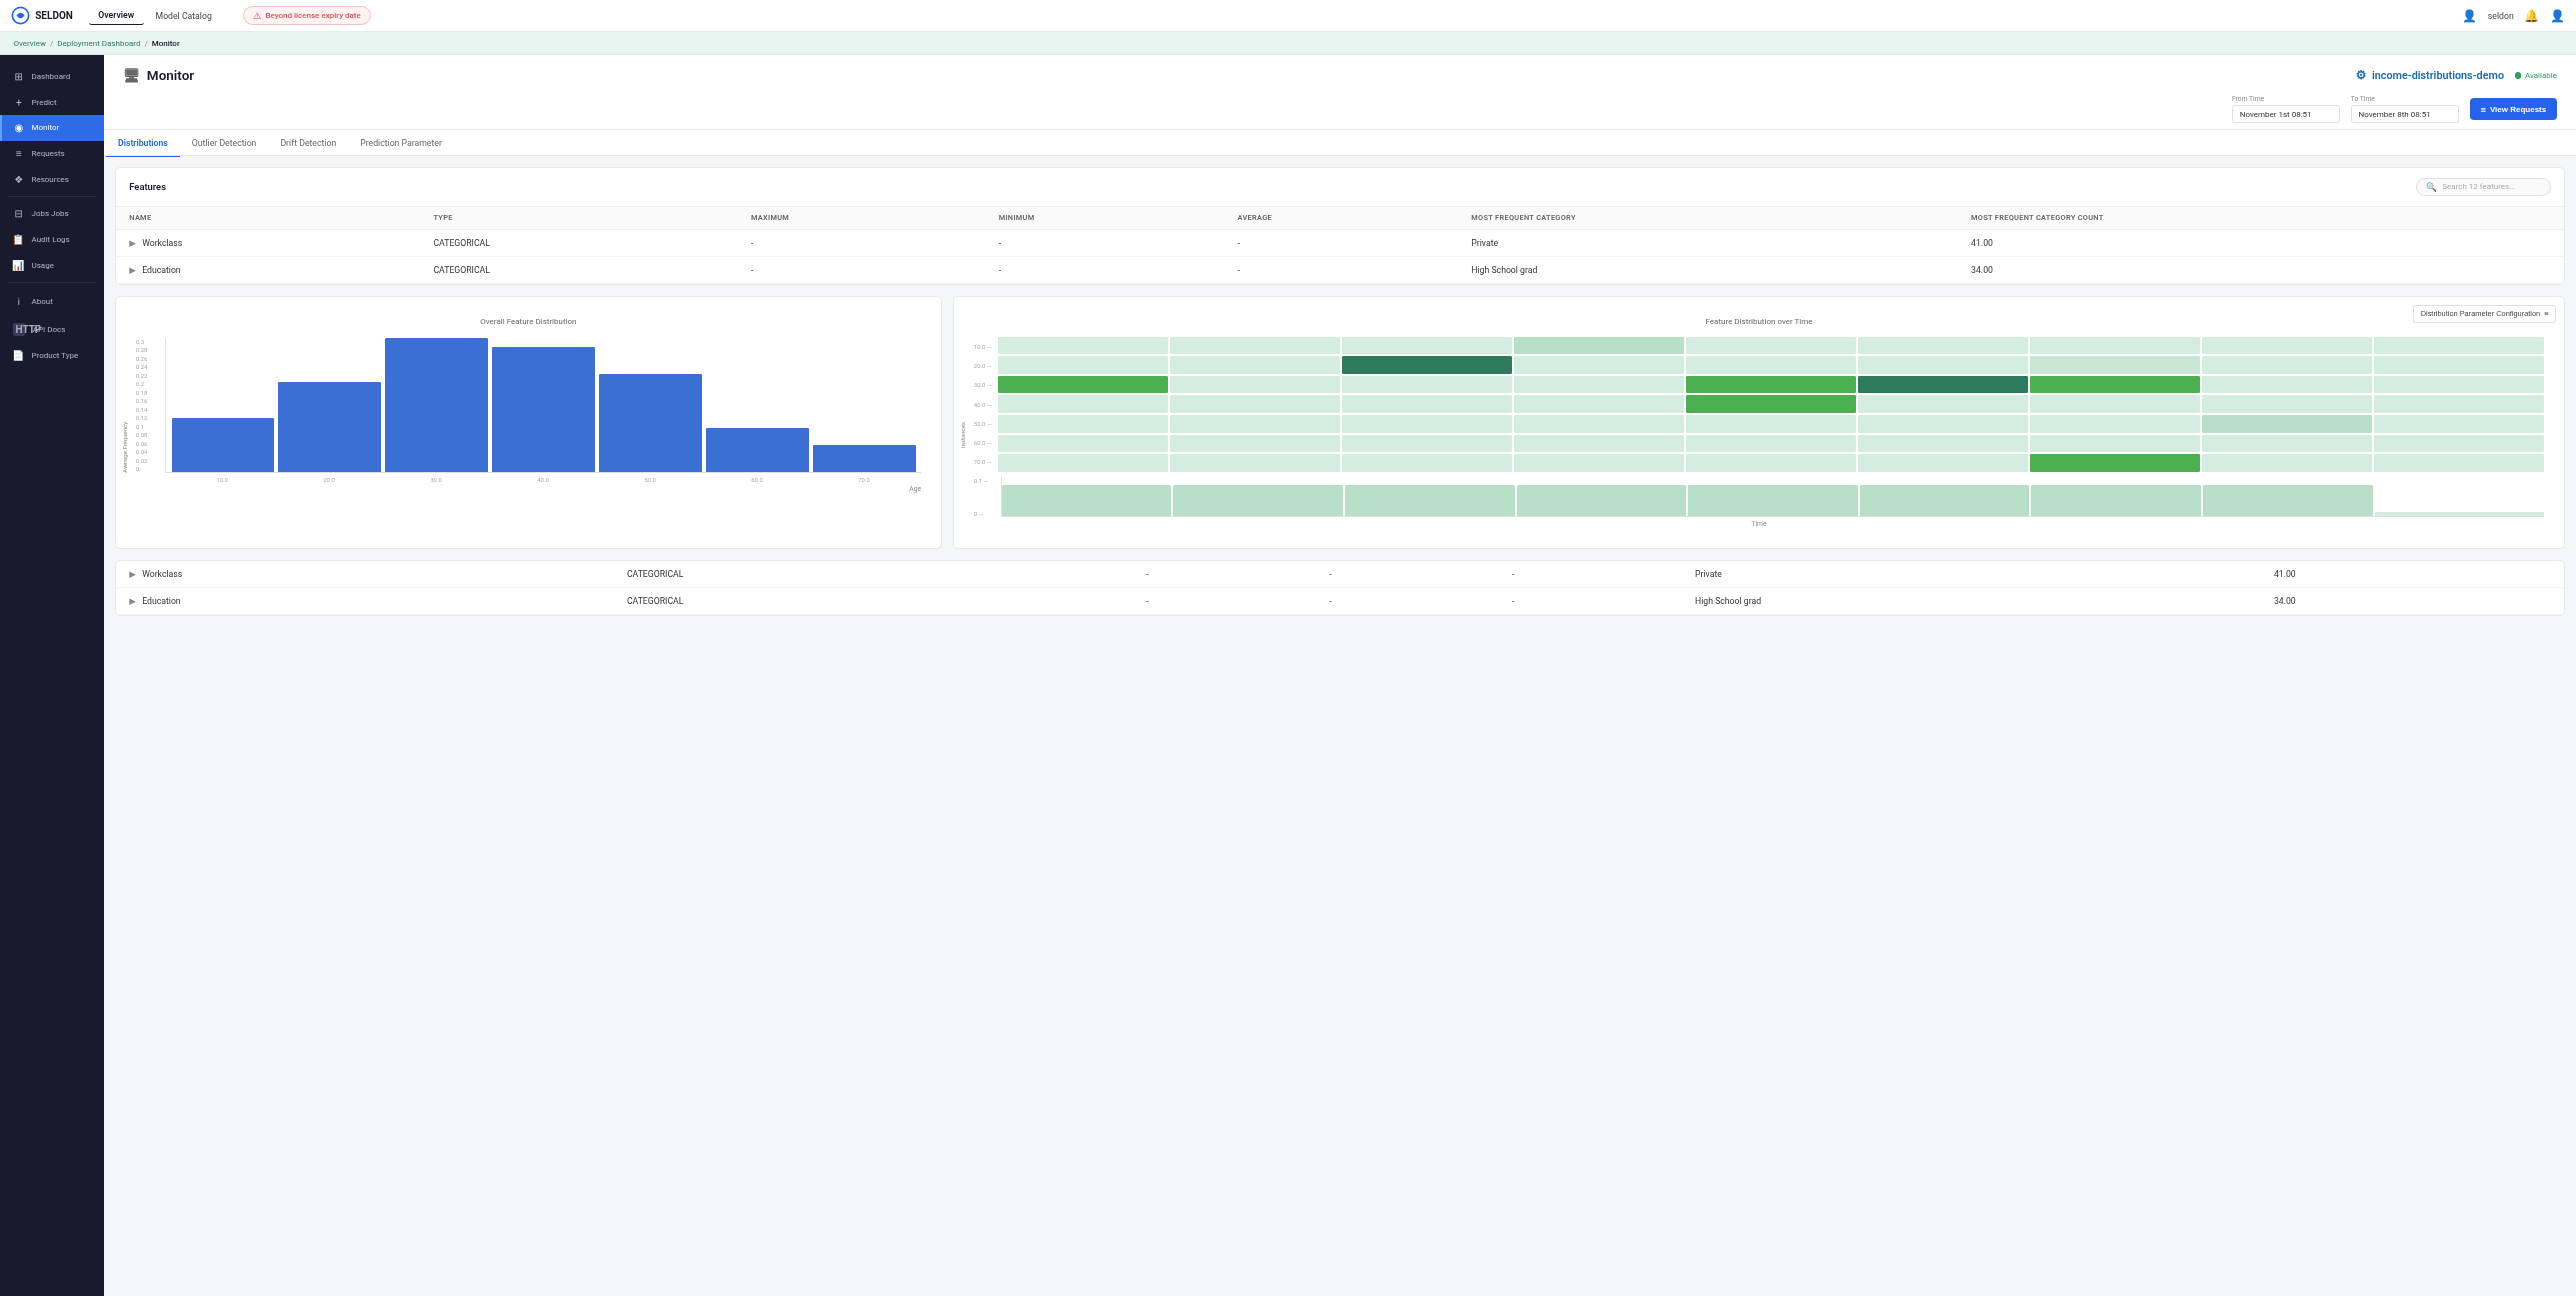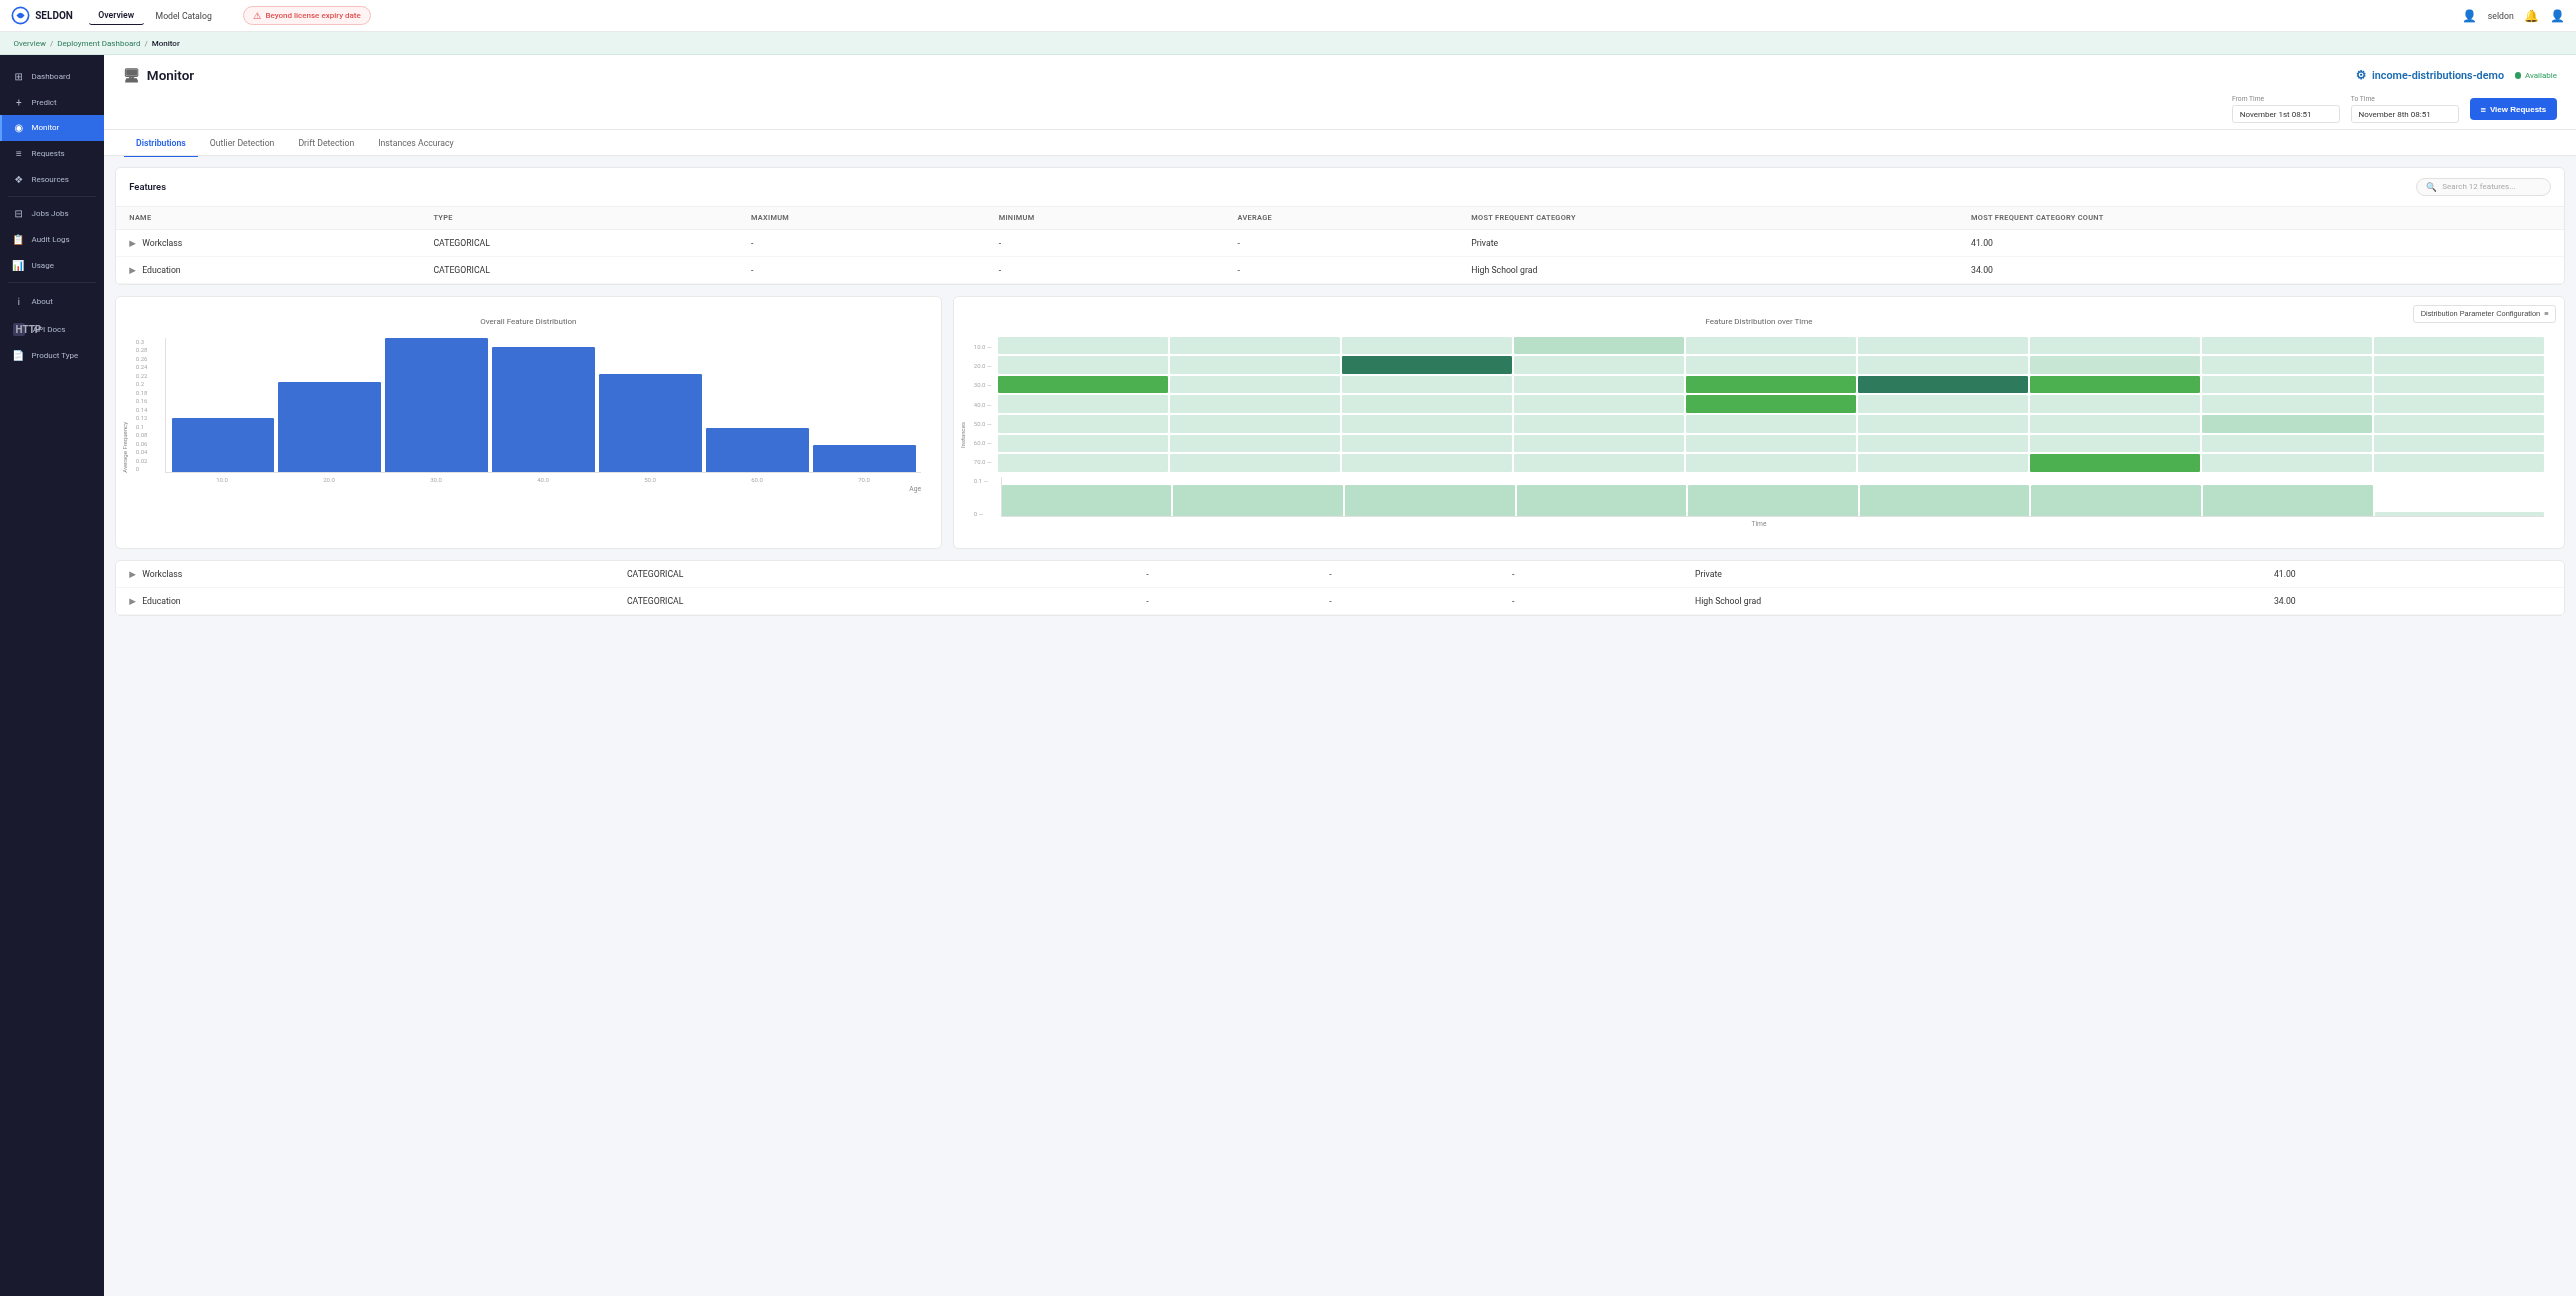--- a/index.html
+++ b/index.html
@@ -85,21 +85,21 @@
       font-size: 8px; color: #333; background: #fff; min-width: 108px;
     }
     .view-requests-btn {
       display: flex; align-items: center; gap: 4px;
       background: #2563eb; color: #fff; border: none; border-radius: 4px;
       padding: 5.4px 10.8px; font-size: 8px; font-weight: 600; cursor: pointer;
     }
     .view-requests-btn .icon { font-size: 9.4px; }
 
     
-    .tabs { display: flex; gap: 0; background: #fff; border-bottom: 1.3px solid #e8e8e8; padding: 0 20px; }
+    .tabs { display: flex; gap: 0; background: #fff; border-bottom: 1.3px solid #e8e8e8; padding: 0 2px; }
     .tab {
       padding: 8px 12px; font-size: 8.7px; color: #666; cursor: pointer;
       border-bottom: 1.3px solid transparent; margin-bottom: -1.3px;
     }
     .tab.active { color: #2563eb; border-bottom-color: #2563eb; font-weight: 600; }
 
     
     .features-section { background: #fff; margin: 10.8px; border-radius: 5.4px; border: 0.7px solid #e8e8e8; }
     .features-header {
       display: flex; align-items: center; justify-content: space-between;
@@ -263,21 +263,21 @@
           <span class="icon">≡</span>
           <span>View Requests</span>
         </button>
       </div>
     </div>
 
     <div class="tabs">
       <div class="tab active">Distributions</div>
       <div class="tab">Outlier Detection</div>
       <div class="tab">Drift Detection</div>
-      <div class="tab">Instances Accuracy</div>
+      <div class="tab">Prediction Parameter</div>
     </div>
 
     <div class="features-section">
       <div class="features-header">
         <span class="features-title">Features</span>
         <div class="search-box">
           <span class="search-icon">🔍</span>
           <span>Search 12 features...</span>
         </div>
       </div>

